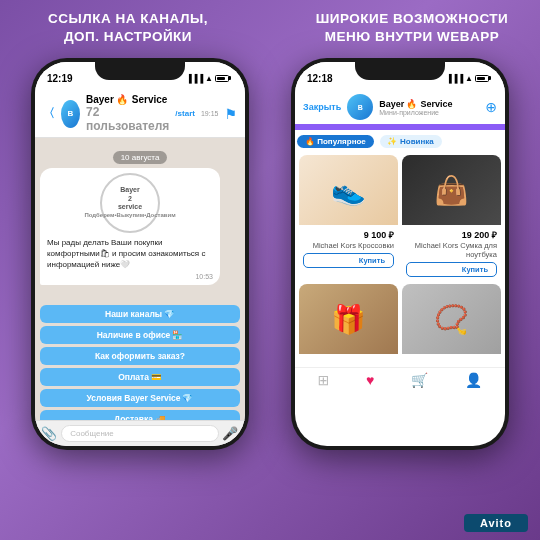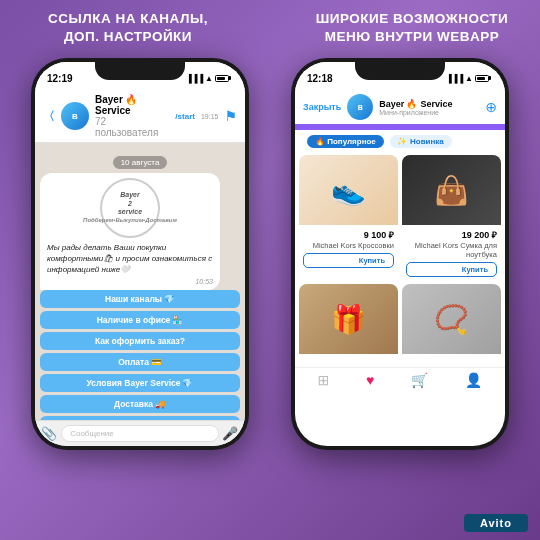--- a/index.html
+++ b/index.html
@@ -120,43 +120,42 @@
       display: flex;
       align-items: center;
       justify-content: center;
       font-size: 8px;
       color: #fff;
       font-weight: 700;
     }
 
     .tg-info { flex: 1; }
     .tg-name { font-size: 10px; font-weight: 700; color: #000; }
-    .tg-sub { font-size: 10px; color: #999; }
+    .tg-sub { font-size: 12px; color: #999; font-weight: bold; }
 
     .tg-icon { font-size: 14px; color: #2196F3; }
 
     .date-bubble {
       text-align: center;
       margin: 4px 0;
     }
     .date-bubble span {
       background: rgba(0,0,0,0.3);
       color: #fff;
       font-size: 8px;
       padding: 2px 8px;
       border-radius: 8px;
     }
 
     .msg-bubble {
       background: #fff;
       border-radius: 12px 12px 12px 2px;
       padding: 5px 7px;
-      margin-bottom: 0;
+      margin-bottom: 20px;
       max-width: 90%;
-      font-style: italic;
     }
 
     .msg-logo {
       width: 60px;
       height: 60px;
       border: 2px solid #ccc;
       border-radius: 50%;
       margin: 0 auto 4px;
       display: flex;
       align-items: center;
@@ -240,21 +239,21 @@
       color: #fff;
       font-weight: 700;
     }
 
     .webapp-name { font-size: 9px; font-weight: 700; flex: 1; }
     .webapp-sub { font-size: 7px; color: #999; }
 
     .filter-row {
       display: flex;
       gap: 6px;
-      padding: 5px 12px 3px;
+      padding: 5px 2px 3px;
       background: #fff;
     }
 
     .filter-chip {
       background: #e3f2fd;
       color: #1976d2;
       font-size: 8px;
       padding: 2px 8px;
       border-radius: 10px;
       font-weight: 600;

